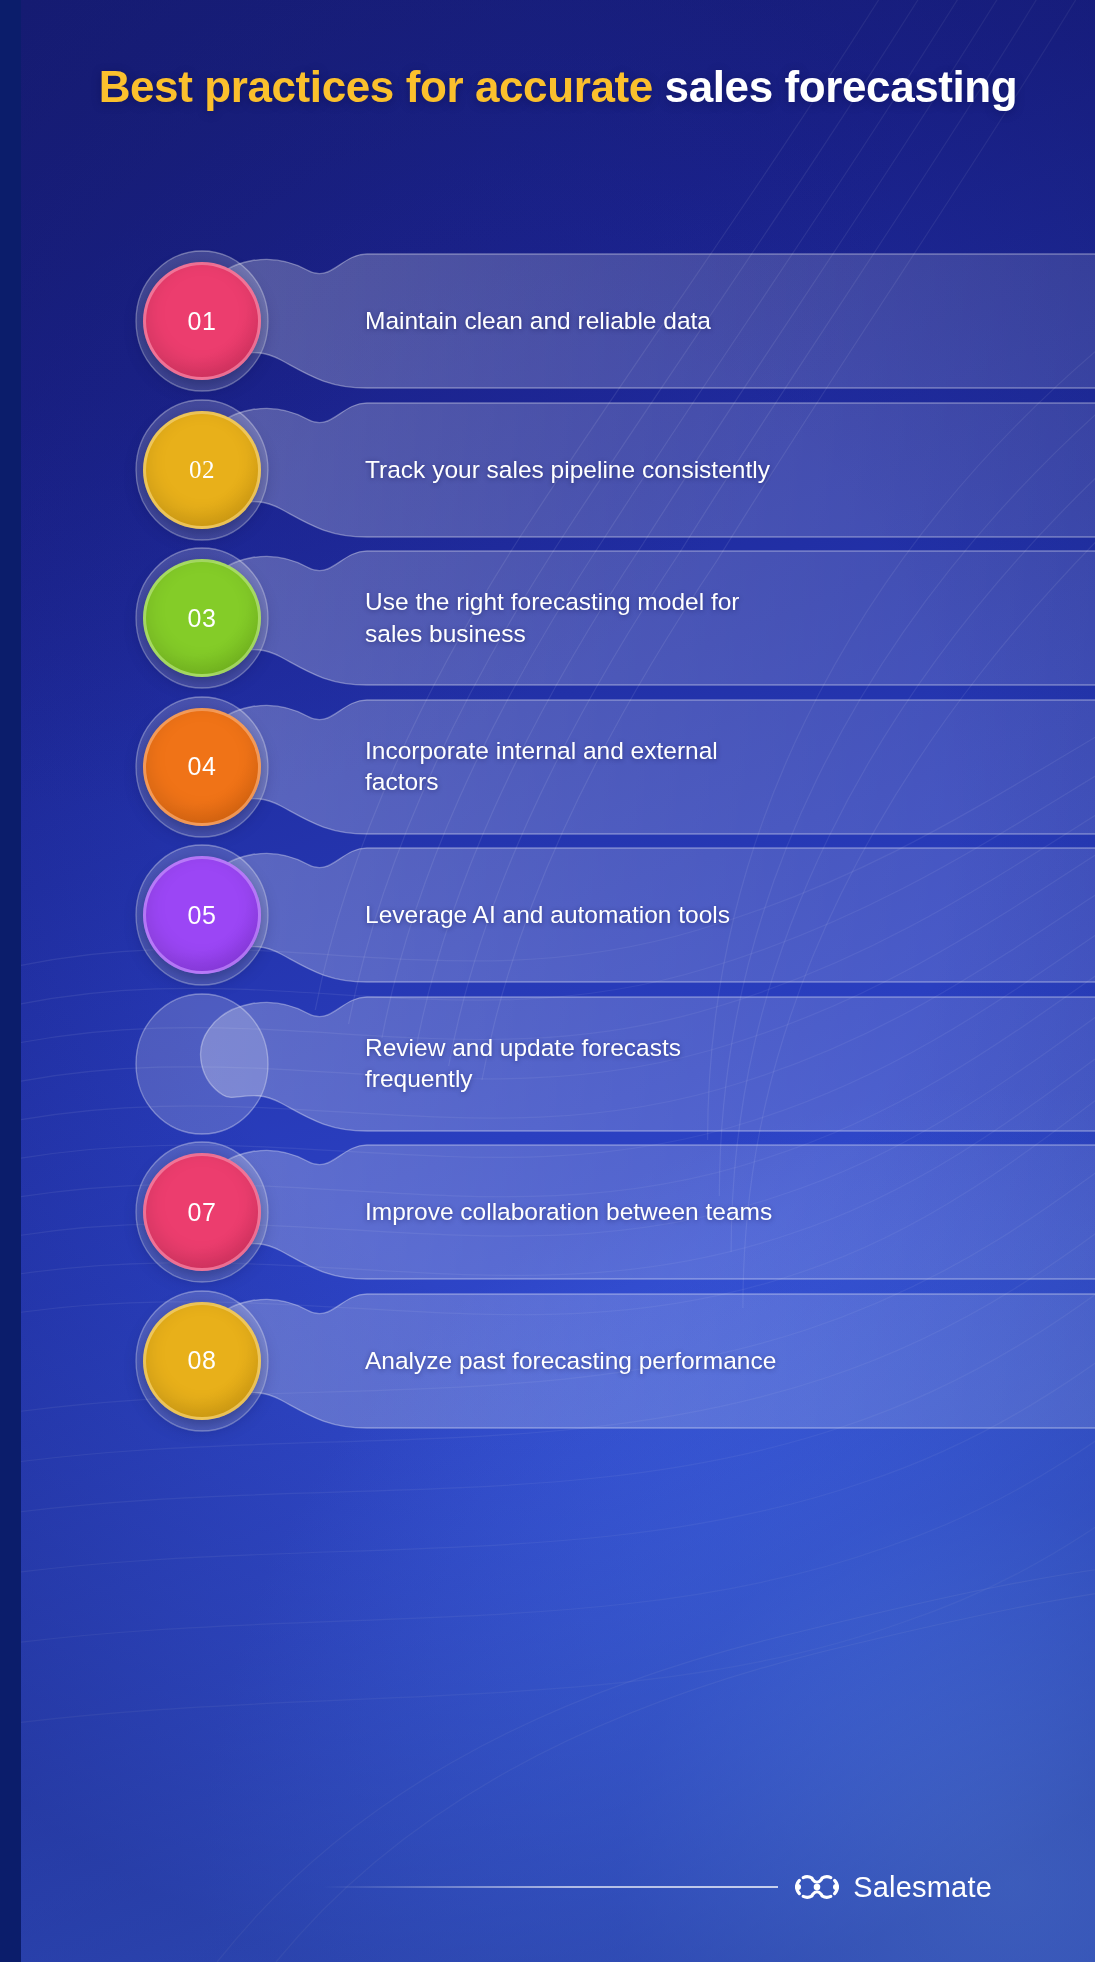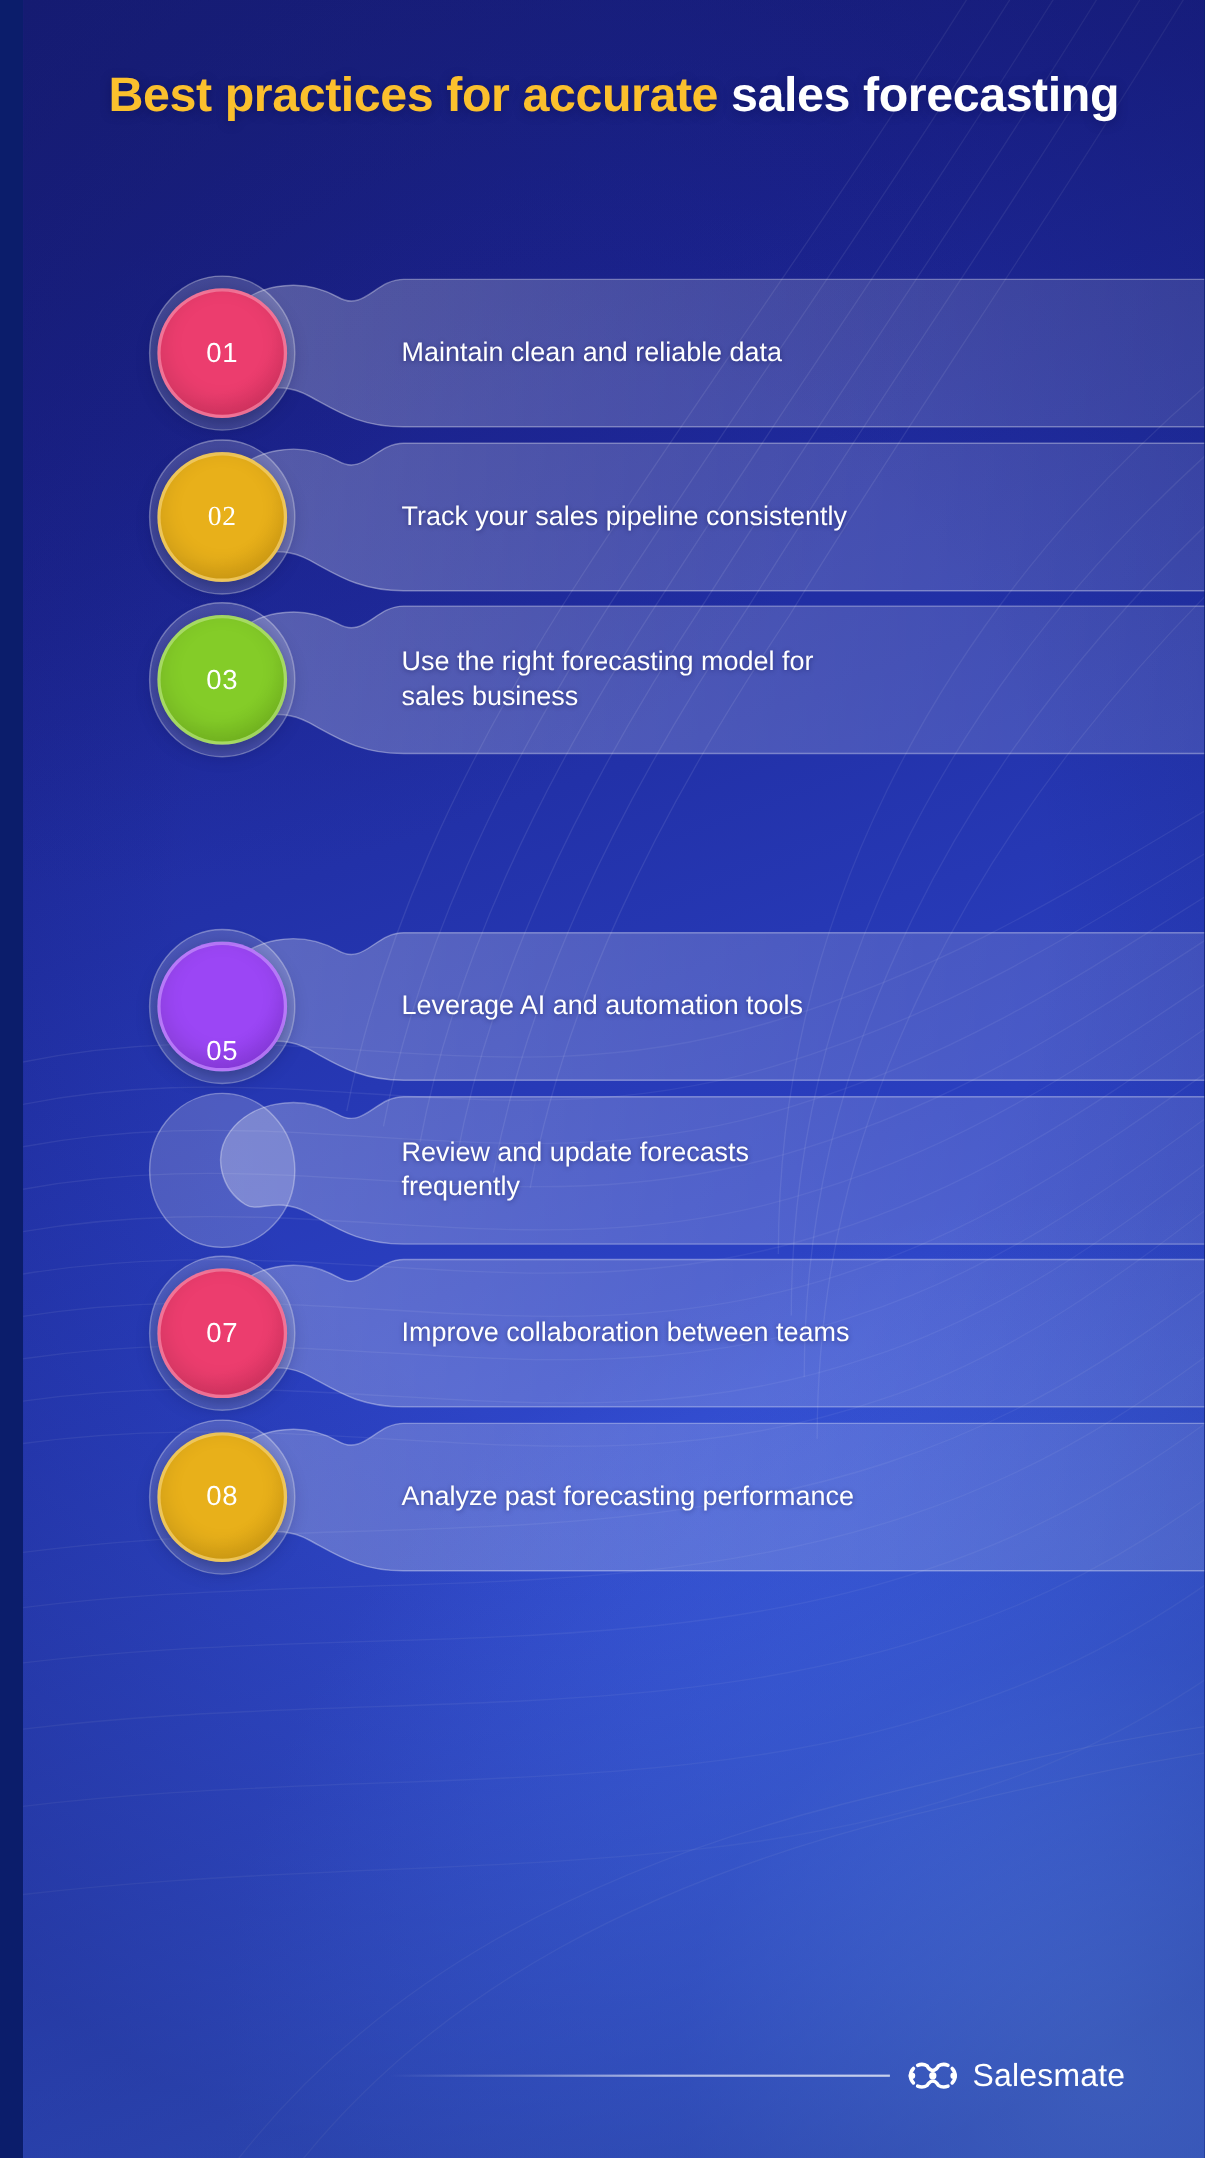--- a/index.html
+++ b/index.html
@@ -62,21 +62,21 @@
     transform:translateY(-50%);
     width:430px;
     color:#ffffff; font-size:24.5px; line-height:1.3; font-weight:400;
     text-shadow:0 1px 5px rgba(5,10,60,.4);
   }
 
   
   .footer{
     position:absolute; left:0; right:0; bottom:52px; height:46px;
     display:flex; align-items:center; justify-content:flex-end;
-    padding-right:72px; gap:16px;
+    padding-right:103px; gap:16px;
   }
   .footer-rule{
     flex:0 0 auto; width:455px; height:2px;
     background:linear-gradient(90deg, rgba(255,255,255,0) 0%, rgba(255,255,255,.62) 55%, rgba(255,255,255,.72) 100%);
   }
   .brand{ display:flex; align-items:center; gap:13px; }
   .brand-name{
     color:#ffffff; font-size:29px; font-weight:400; letter-spacing:.2px;
   }
 </style>
@@ -181,33 +181,50 @@
               </linearGradient>
             </defs>
             <path d="M 236 6 L 985 6 L 985 140 L 236 140 C 196 140 176 126 150 112 C 120 96 104 112 92 104 C 70 90 62 60 78 38 C 96 12 140 2 176 22 C 200 36 210 6 236 6 Z" fill="url(#rib2)" stroke="rgba(255,255,255,0.34)" stroke-width="1.3"></path>
             <ellipse cx="71" cy="73" rx="66" ry="70" fill="rgba(255,255,255,0.19)" stroke="rgba(255,255,255,0.34)" stroke-width="1.3"></ellipse>
           </svg>
           <div class="num-badge" style="background: radial-gradient(120% 120% at 34% 26%, rgb(132, 204, 40) 0%, rgb(132, 204, 40) 48%, rgb(111, 183, 23) 100%);">
             <span>03</span>
           </div>
           <div class="step-text">Use the right forecasting model for sales business</div>
         </div>
+        <div class="step" style="top: 445.5px;">
+          <svg class="ribbon" viewBox="0 0 985 146" preserveAspectRatio="none">
+            <defs>
+              <linearGradient id="rib3" x1="0" y1="0" x2="1" y2="0">
+                <stop offset="0%" stop-color="#ffffff" stop-opacity="0.26"></stop>
+                <stop offset="45%" stop-color="#ffffff" stop-opacity="0.19"></stop>
+                <stop offset="100%" stop-color="#ffffff" stop-opacity="0.12"></stop>
+              </linearGradient>
+            </defs>
+            <path d="M 236 6 L 985 6 L 985 140 L 236 140 C 196 140 176 126 150 112 C 120 96 104 112 92 104 C 70 90 62 60 78 38 C 96 12 140 2 176 22 C 200 36 210 6 236 6 Z" fill="url(#rib3)" stroke="rgba(255,255,255,0.34)" stroke-width="1.3"></path>
+            <ellipse cx="71" cy="73" rx="66" ry="70" fill="rgba(255,255,255,0.19)" stroke="rgba(255,255,255,0.34)" stroke-width="1.3"></ellipse>
+          </svg>
+          <div class="num-badge" style="background: radial-gradient(120% 120% at 34% 26%, rgb(240, 115, 23) 0%, rgb(240, 115, 23) 48%, rgb(220, 98, 8) 100%);">
+            <span>04</span>
+          </div>
+          <div class="step-text">Incorporate internal and external factors</div>
+        </div>
         <div class="step" style="top: 594px;">
           <svg class="ribbon" viewBox="0 0 985 146" preserveAspectRatio="none">
             <defs>
               <linearGradient id="rib4" x1="0" y1="0" x2="1" y2="0">
                 <stop offset="0%" stop-color="#ffffff" stop-opacity="0.26"></stop>
                 <stop offset="45%" stop-color="#ffffff" stop-opacity="0.19"></stop>
                 <stop offset="100%" stop-color="#ffffff" stop-opacity="0.12"></stop>
               </linearGradient>
             </defs>
             <path d="M 236 6 L 985 6 L 985 140 L 236 140 C 196 140 176 126 150 112 C 120 96 104 112 92 104 C 70 90 62 60 78 38 C 96 12 140 2 176 22 C 200 36 210 6 236 6 Z" fill="url(#rib4)" stroke="rgba(255,255,255,0.34)" stroke-width="1.3"></path>
             <ellipse cx="71" cy="73" rx="66" ry="70" fill="rgba(255,255,255,0.19)" stroke="rgba(255,255,255,0.34)" stroke-width="1.3"></ellipse>
           </svg>
-          <div class="num-badge" style="background: radial-gradient(120% 120% at 34% 26%, rgb(155, 70, 245) 0%, rgb(155, 70, 245) 48%, rgb(134, 48, 228) 100%); align-items: flex-end;">
+          <div class="num-badge" style="background: radial-gradient(120% 120% at 34% 26%, rgb(155, 70, 245) 0%, rgb(155, 70, 245) 48%, rgb(134, 48, 228) 100%);">
             <span>05</span>
           </div>
           <div class="step-text">Leverage AI and automation tools</div>
         </div>
         <div class="step" style="top: 742.5px;">
           <svg class="ribbon" viewBox="0 0 985 146" preserveAspectRatio="none">
             <defs>
               <linearGradient id="rib5" x1="0" y1="0" x2="1" y2="0">
                 <stop offset="0%" stop-color="#ffffff" stop-opacity="0.26"></stop>
                 <stop offset="45%" stop-color="#ffffff" stop-opacity="0.19"></stop>

